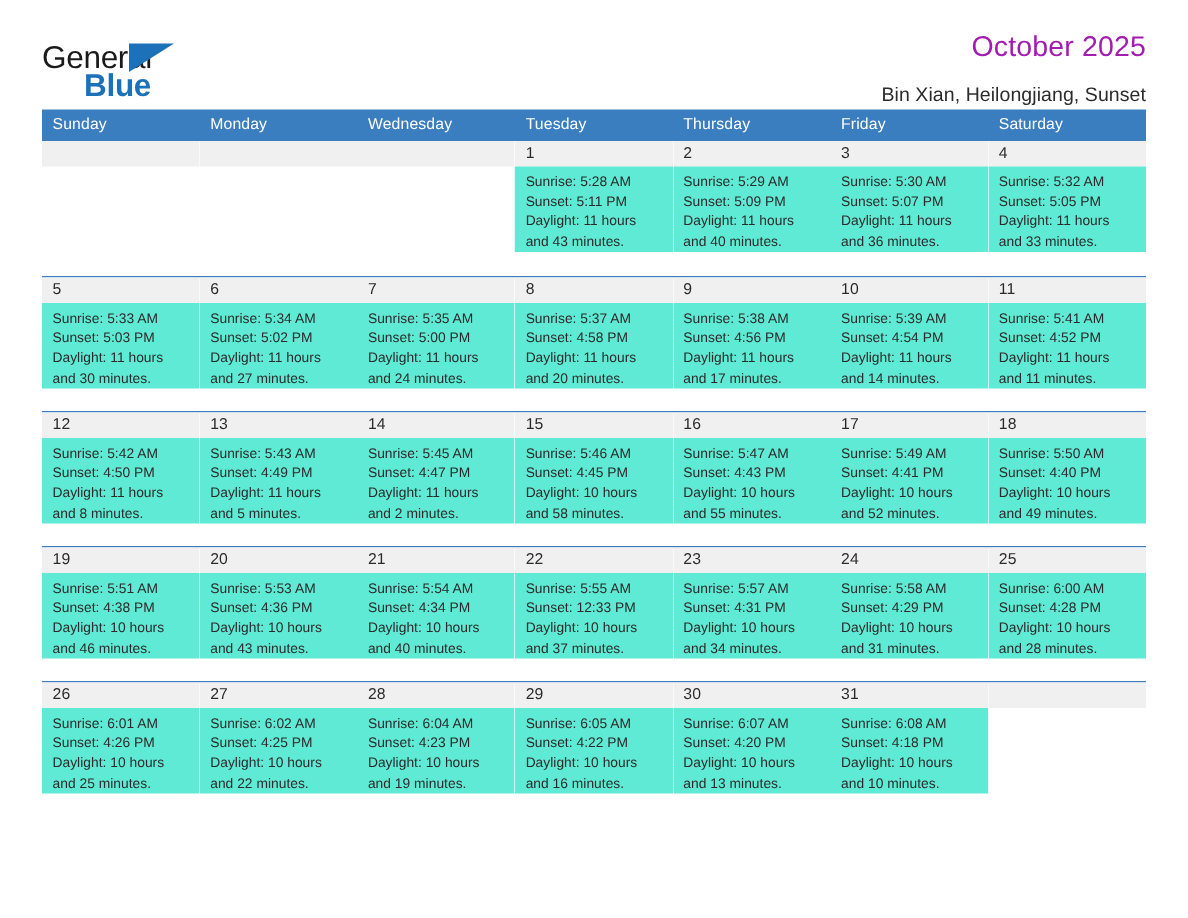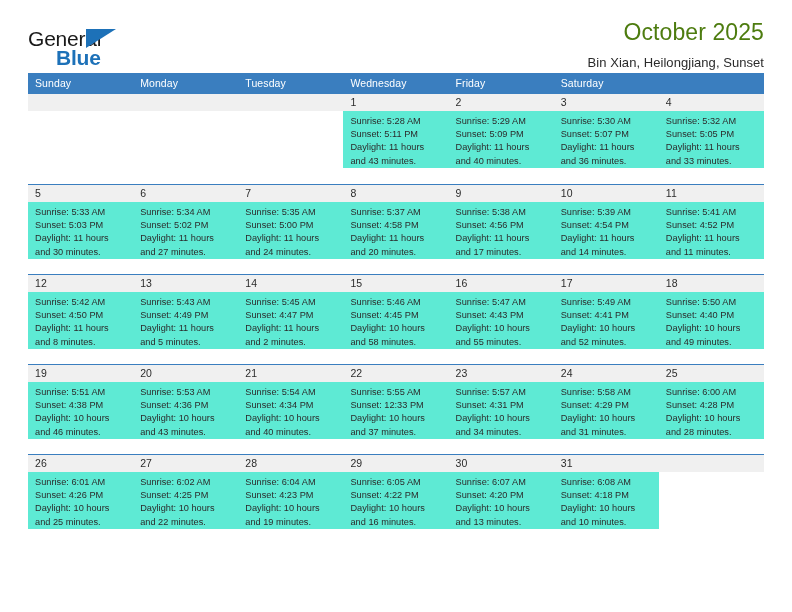--- a/index.html
+++ b/index.html
@@ -61,23 +61,23 @@
     border-left: 30px solid #1d71b8;
     border-bottom: 19px solid transparent;
   }
 
   .title-wrap {
     text-align: right;
     flex: 0 0 auto;
     padding-top: 1px;
   }
   .cal-title {
-    font-size: 23px;
+    font-size: 19px;
     line-height: 30px;
-    color: #4d7c0f;
+    color: #a21caf;
     font-weight: 400;
     letter-spacing: 0.1px;
   }
   .cal-subtitle {
     font-size: 13px;
     line-height: 20px;
     color: #2b2b2b;
     font-weight: 400;
     margin-top: 6px;
     letter-spacing: 0.05px;
@@ -153,22 +153,23 @@
     <div class="title-wrap">
       <div class="cal-title">October 2025</div>
       <div class="cal-subtitle">Bin Xian, Heilongjiang, Sunset</div>
     </div>
   </div>
 
   <div class="calendar">
     <div class="weekdays">
         <div class="weekday">Sunday</div>
         <div class="weekday">Monday</div>
+        <div class="weekday">Wednesday</div>
         <div class="weekday">Tuesday</div>
-        <div class="weekday">Wednesday</div>
+        <div class="weekday">Thursday</div>
         <div class="weekday">Friday</div>
         <div class="weekday">Saturday</div>
       </div>
     <div id="weeks-container">
         <div class="week">
           <div class="day empty">
             <div class="day-num"></div>
           </div>
           <div class="day empty">
             <div class="day-num"></div>

